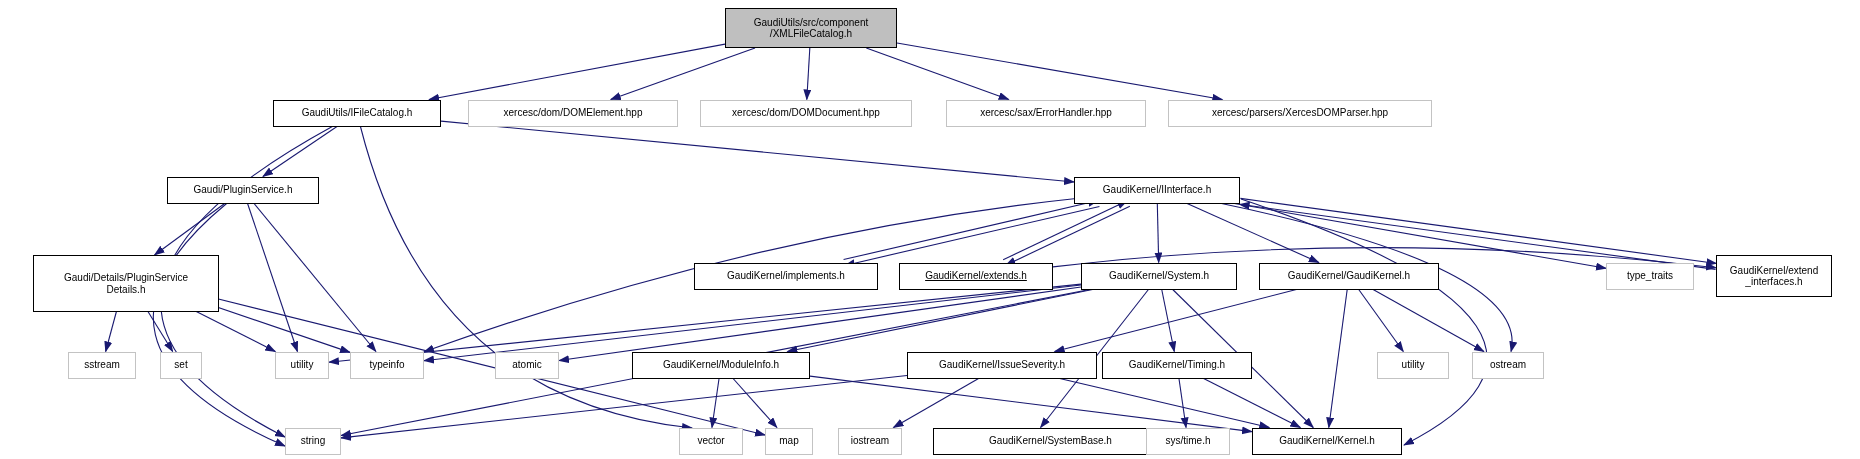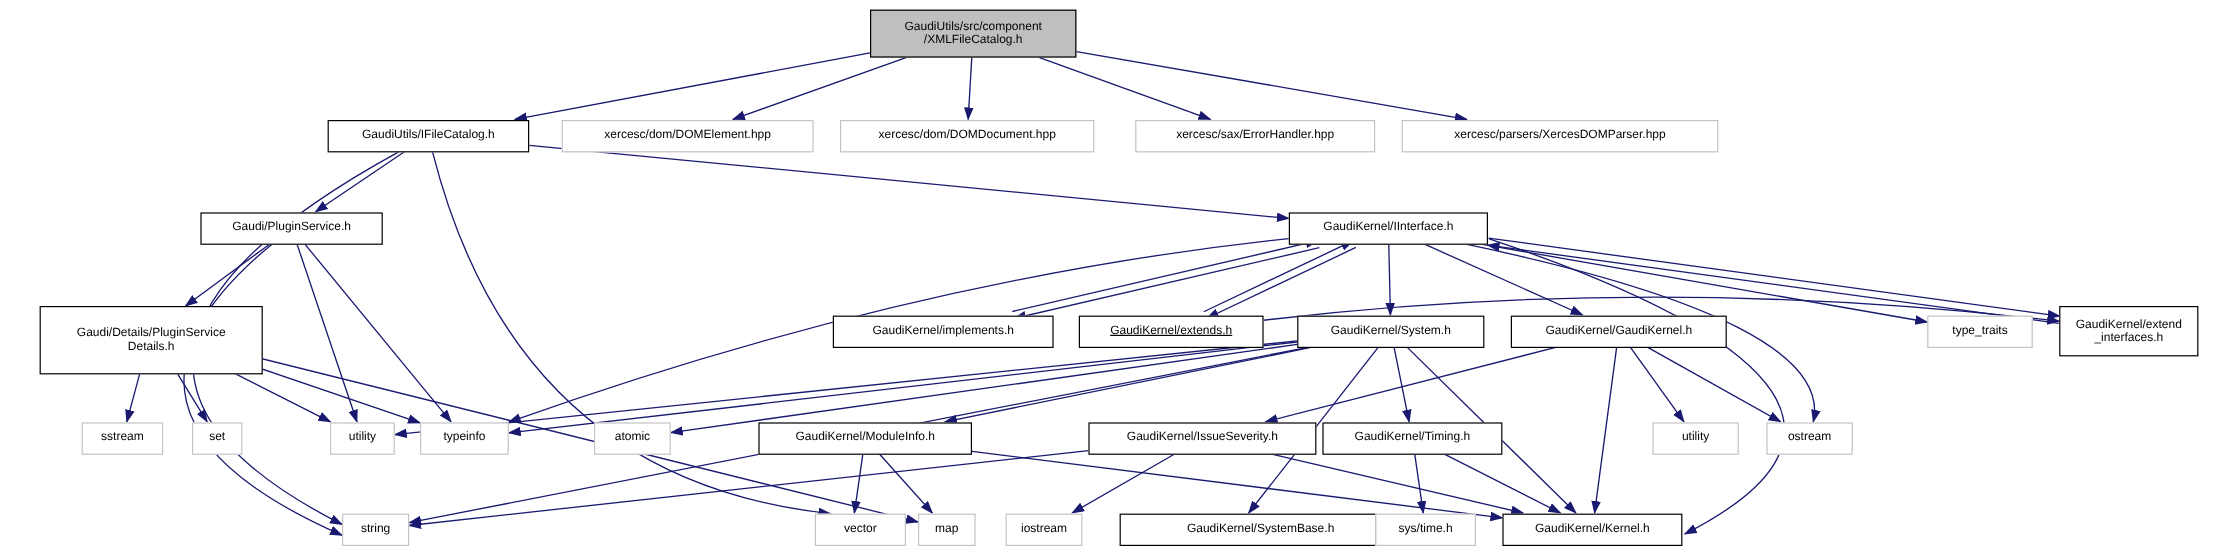--- a/index.html
+++ b/index.html
@@ -98,20 +98,20 @@
       <div class="node ext" style="left: 160px; top: 351.5px; width: 42px; height: 27px;">set</div>
       <div class="node ext" style="left: 275px; top: 351.5px; width: 54px; height: 27px;">utility</div>
       <div class="node ext" style="left: 350px; top: 351.5px; width: 74px; height: 27px;">typeinfo</div>
       <div class="node ext" style="left: 495px; top: 351.5px; width: 64px; height: 27px;">atomic</div>
       <div class="node doc" style="left: 632px; top: 351.5px; width: 178px; height: 27px;">GaudiKernel/ModuleInfo.h</div>
       <div class="node doc" style="left: 907px; top: 351.5px; width: 190px; height: 27px;">GaudiKernel/IssueSeverity.h</div>
       <div class="node doc" style="left: 1102px; top: 351.5px; width: 150px; height: 27px;">GaudiKernel/Timing.h</div>
       <div class="node ext" style="left: 1377px; top: 351.5px; width: 72px; height: 27px;">utility</div>
       <div class="node ext" style="left: 1472px; top: 351.5px; width: 72px; height: 27px;">ostream</div>
       <div class="node ext" style="left: 285px; top: 427.5px; width: 56px; height: 27px;">string</div>
-      <div class="node ext" style="left: 679px; top: 427.5px; width: 76px; height: 27px;">vector</div>
+      <div class="node ext" style="left: 679px; top: 427.5px; width: 64px; height: 27px;">vector</div>
       <div class="node ext" style="left: 765px; top: 427.5px; width: 48px; height: 27px;">map</div>
       <div class="node ext" style="left: 838px; top: 427.5px; width: 64px; height: 27px;">iostream</div>
       <div class="node doc" style="left: 933px; top: 427.5px; width: 214px; height: 27px; padding-left: 23px;">GaudiKernel/SystemBase.h</div>
       <div class="node ext" style="left: 1146px; top: 427.5px; width: 84px; height: 27px;">sys/time.h</div>
       <div class="node doc" style="left: 1252px; top: 427.5px; width: 150px; height: 27px;">GaudiKernel/Kernel.h</div>
     </div>
 </div>
 
 </body></html>

